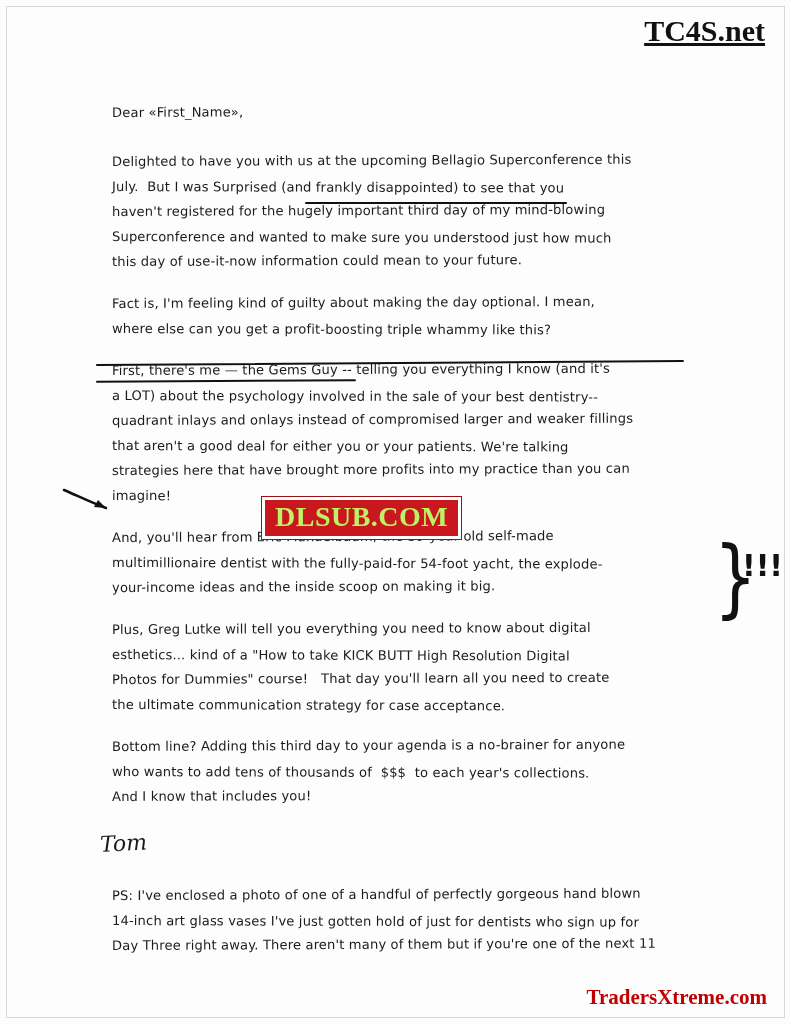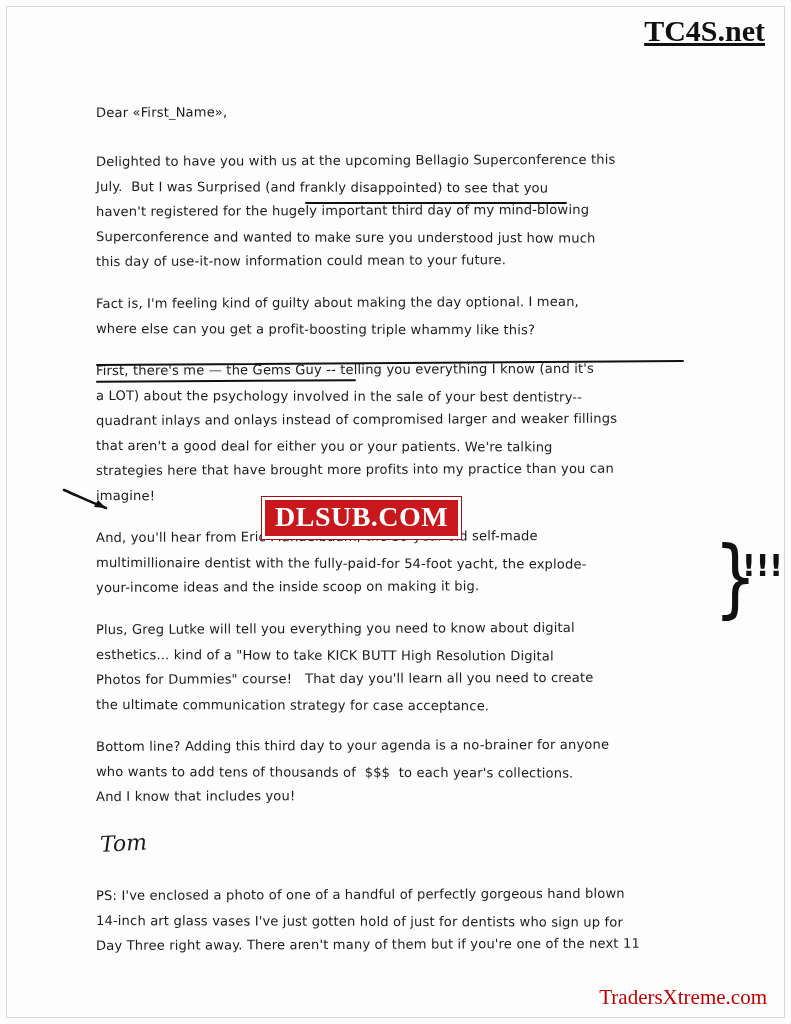--- a/index.html
+++ b/index.html
@@ -43,52 +43,52 @@
     color: #111111;
     letter-spacing: 0px;
     text-decoration: underline;
   }
   #wm-bottom {
     position: absolute;
     right: 24px;
     bottom: 14px;
     font-family: "Liberation Serif", serif;
     font-size: 21px;
-    font-weight: normal;
+    font-weight: bold;
     color: #c00000;
     letter-spacing: 0px;
   }
   #wm-center {
     position: absolute;
     left: 262px;
     top: 497px;
     padding: 3px 10px 5px 10px;
     background: #c9171e;
     border: 3px solid #ffffff;
     box-shadow: 0 0 0 1px #9c1116;
     font-family: "Liberation Serif", serif;
     font-size: 28px;
     font-weight: bold;
-    color: #ffffff;
+    color: #bef264;
     letter-spacing: 0.5px;
     line-height: 1;
   }
 
   
   .letter {
     position: absolute;
     left: 96px;
     top: 100px;
     width: 600px;
     font-family: "DejaVu Sans", sans-serif;
     font-size: 13.1px;
     color: #1b1b1b;
   }
   .para {
-    margin: 0 0 17px 0;
+    margin: 0 0 17px 16px;
     line-height: 25px;
     letter-spacing: 0.15px;
   }
   .para .ln { display: block; white-space: pre-wrap; }
 
   
   .para .ln:nth-child(odd)  { transform: rotate(-0.25deg); }
   .para .ln:nth-child(even) { transform: rotate(0.18deg); }
   .para .ln { transform-origin: left center; }
 

